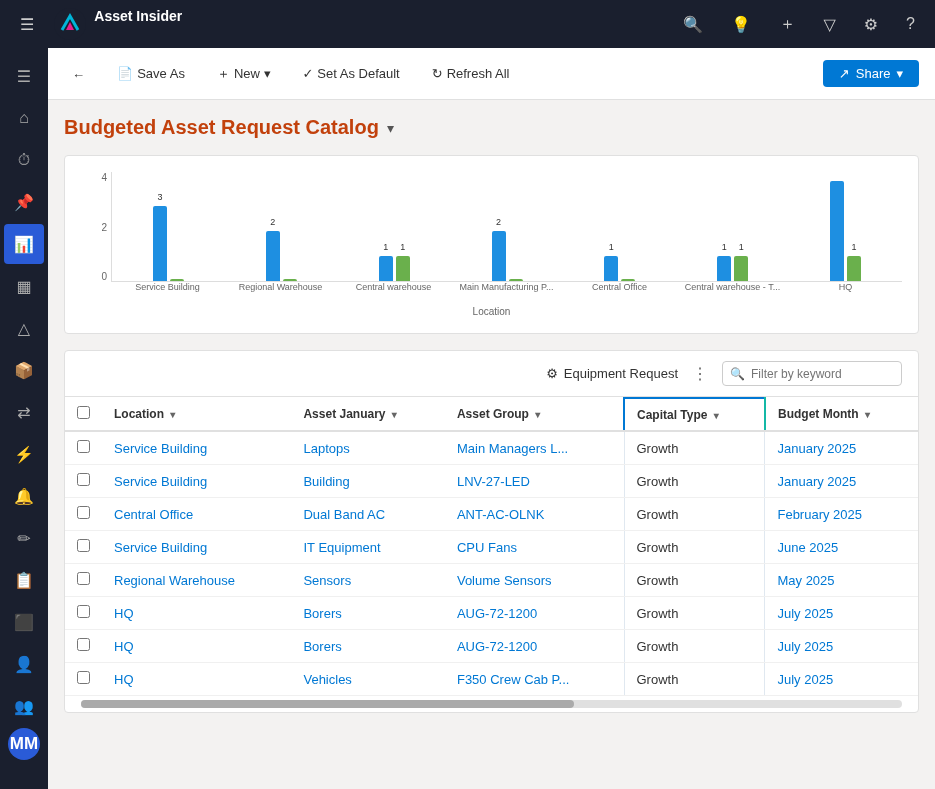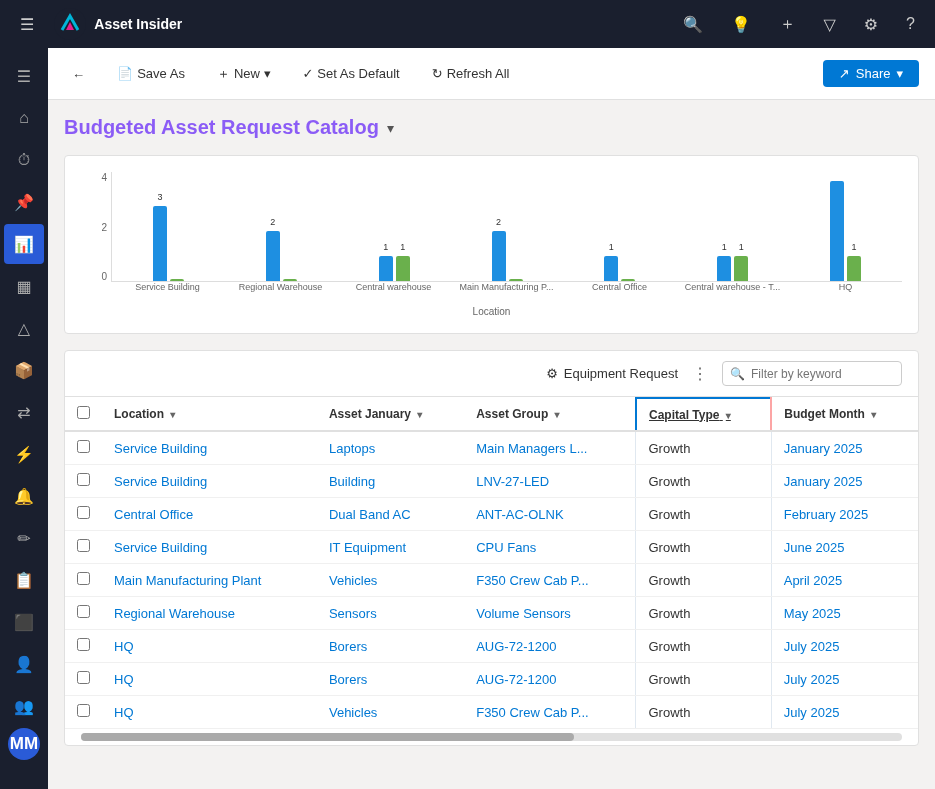--- a/index.html
+++ b/index.html
@@ -4,21 +4,21 @@
   <style>
     * { box-sizing: border-box; margin: 0; padding: 0; }
     body { font-family: 'Segoe UI', sans-serif; background: #f3f2f1; display: flex; height: 789px; overflow: hidden; }
 
     
     .top-nav {
       position: fixed; top: 0; left: 0; right: 0; height: 48px;
       background: #1a1f2e; display: flex; align-items: center;
       padding: 0 12px; z-index: 100; gap: 12px;
     }
-    .top-nav-logo { display: flex; align-items: center; gap: 8px; }
+    .top-nav-logo { display: flex; align-items: flex-start; gap: 8px; }
     .logo-icon { width: 32px; height: 32px; }
     .app-title { color: white; font-size: 14px; font-weight: 600; }
     .top-nav-spacer { flex: 1; }
     .top-nav-icon { color: #ccc; font-size: 16px; cursor: pointer; padding: 4px 8px; }
 
     
     .left-sidebar {
       position: fixed; top: 48px; left: 0; bottom: 0; width: 48px;
       background: #1a1f2e; display: flex; flex-direction: column;
       align-items: center; padding-top: 8px; z-index: 99;
@@ -60,21 +60,21 @@
     
     .page-body {
       flex: 1; overflow-y: auto; padding: 16px; display: flex; flex-direction: column; gap: 16px;
     }
 
     
     .page-title-row {
       display: flex; align-items: center; gap: 8px;
     }
     .page-title {
-      font-size: 20px; font-weight: 600; color: #8b5cf6;
+      font-size: 20px; font-weight: 600; color: #c2410c;
     }
     .dropdown-arrow { font-size: 14px; color: #555; cursor: pointer; }
 
     
     .chart-section {
       background: white; border-radius: 4px; padding: 16px;
       border: 1px solid #e0e0e0;
     }
 
     .chart-container {
@@ -351,21 +351,21 @@
                 <span class="sort-arrow">▾</span>
               </th>
               <th>
                 <span>Asset January</span>
                 <span class="sort-arrow">▾</span>
               </th>
               <th>
                 <span>Asset Group</span>
                 <span class="sort-arrow">▾</span>
               </th>
-              <th class="highlighted" style="border-left:2px solid #0078d4; border-right:2px solid #fca5a5; border-top:2px solid #0078d4;text-decoration:underline;">
+              <th class="highlighted" style="border-left:2px solid #0078d4; border-right:2px solid #14b8a6; border-top:2px solid #0078d4;">
                 <span>Capital Type</span>
                 <span class="sort-arrow">▾</span>
               </th>
               <th>
                 <span>Budget Month</span>
                 <span class="sort-arrow">▾</span>
               </th>
             </tr>
           </thead>
           <tbody id="table-body">
@@ -439,38 +439,20 @@
     <td style="border-left:1px solid #e0e8f0; border-right:1px solid #e0e8f0;">Growth</td>
     <td>
       <span class="link-blue">June 2025</span>
     </td>
   </tr>
               <tr>
     <td class="checkbox-col">
       <input type="checkbox" style="">
     </td>
     <td>
-      <span class="link-blue">Main Manufacturing Plant</span>
-    </td>
-    <td>
-      <span class="link-blue">Vehicles</span>
-    </td>
-    <td>
-      <span class="link-blue">F350 Crew Cab P...</span>
-    </td>
-    <td style="border-left:1px solid #e0e8f0; border-right:1px solid #e0e8f0;">Growth</td>
-    <td>
-      <span class="link-blue">April 2025</span>
-    </td>
-  </tr>
-              <tr>
-    <td class="checkbox-col">
-      <input type="checkbox" style="">
-    </td>
-    <td>
       <span class="link-blue">Regional Warehouse</span>
     </td>
     <td>
       <span class="link-blue">Sensors</span>
     </td>
     <td>
       <span class="link-blue">Volume Sensors</span>
     </td>
     <td style="border-left:1px solid #e0e8f0; border-right:1px solid #e0e8f0;">Growth</td>
     <td>

